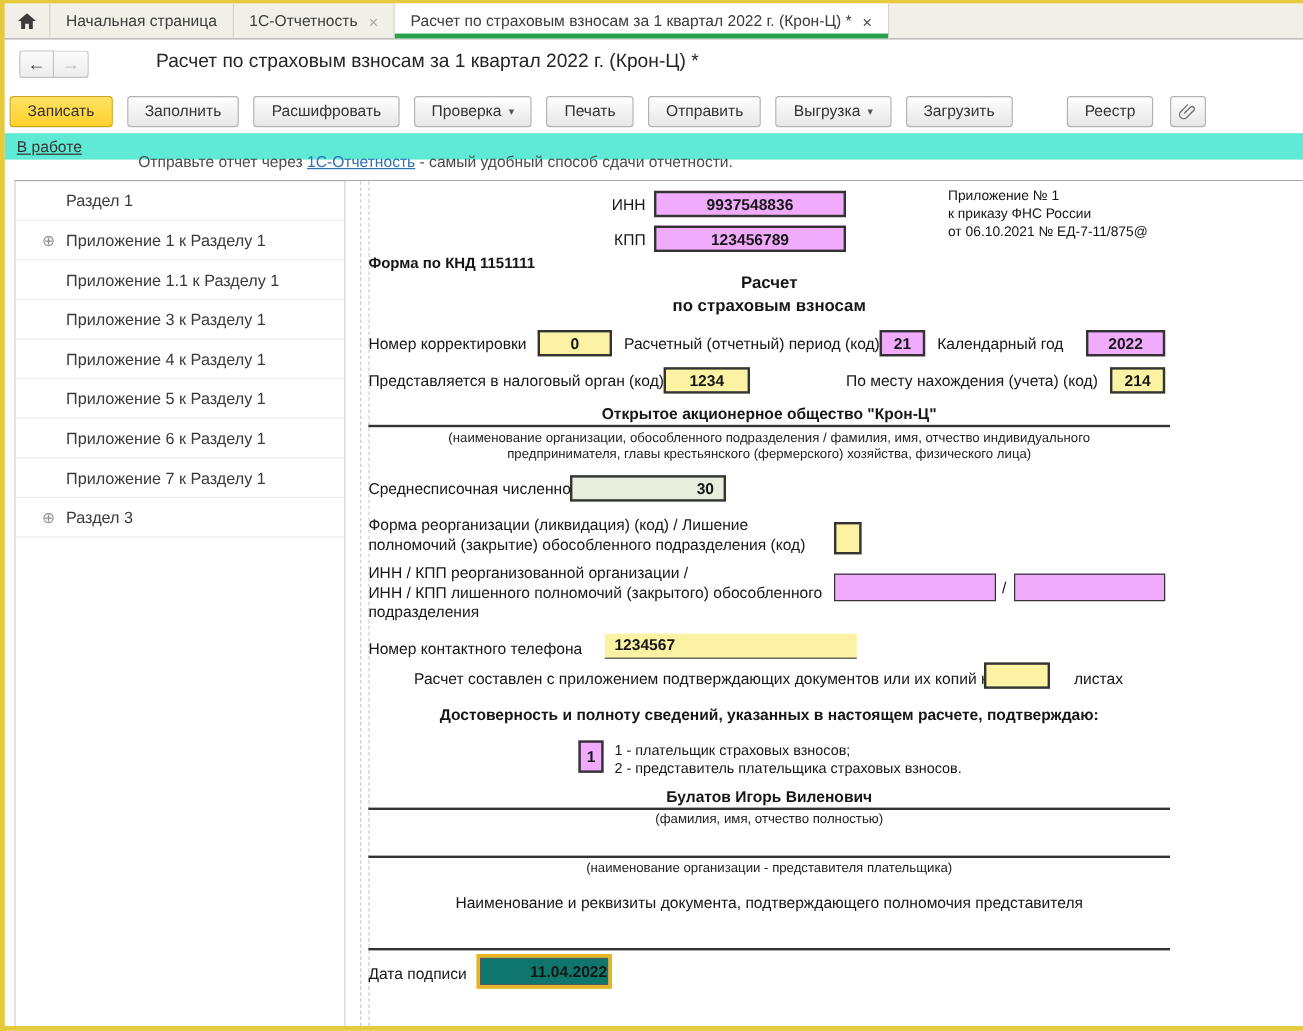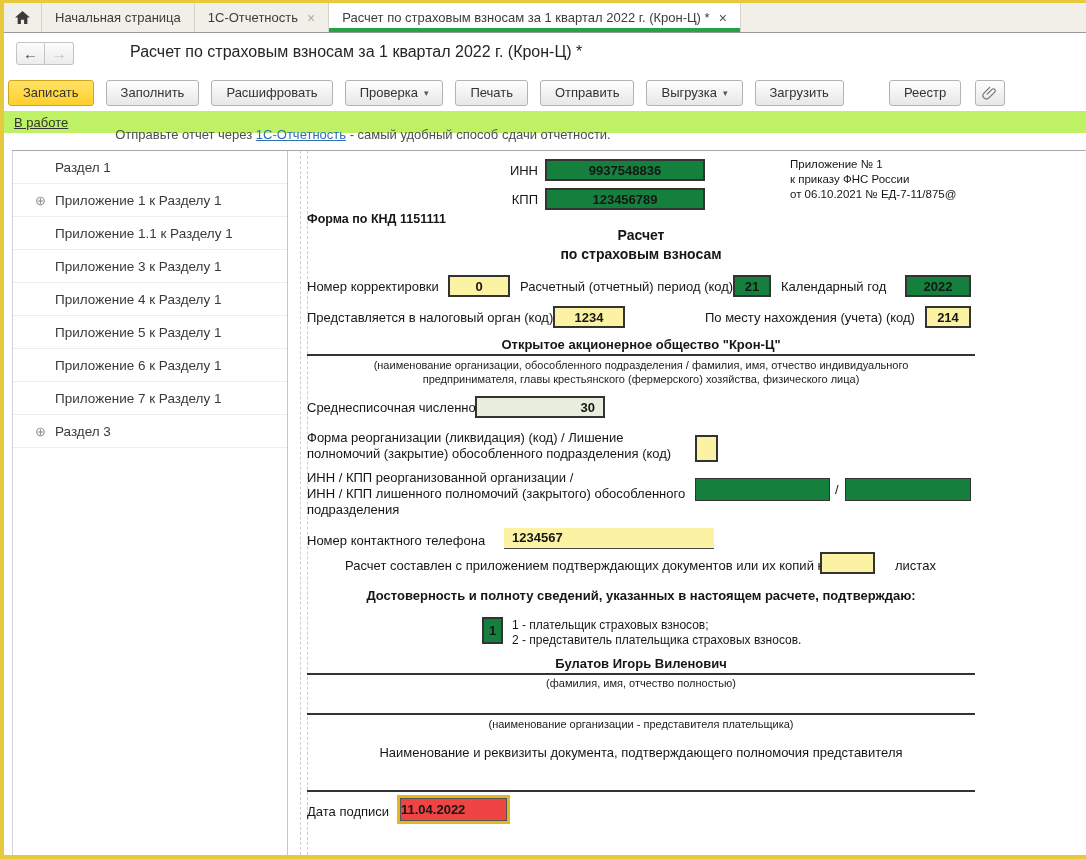--- a/index.html
+++ b/index.html
@@ -34,53 +34,53 @@
     display:flex;align-items:center;padding-left:4px;}
   .btn{height:26px;padding:0 14px;font-size:13px;color:#333;
     background:linear-gradient(#fefefe,#e7e7e7);border:1px solid #b3b3b3;border-radius:3px;
     display:flex;align-items:center;gap:6px;margin-right:12px;white-space:nowrap;cursor:default;}
   .btn.primary{background:linear-gradient(#ffe263,#ffd02c);border-color:#cda61d;}
   .btn .arrow{font-size:9px;color:#555;}
   .btn.registry{margin-left:33px;}
   .btn.attach{width:30px;padding:0;justify-content:center;margin-left:2px;}
 
   
-  .statusbar{position:absolute;left:4px;top:111px;right:0;height:22px;background:#bef264;
+  .statusbar{position:absolute;left:4px;top:111px;right:0;height:22px;background:#5eead4;
     display:flex;align-items:center;font-size:13px;}
   .status-link{margin-left:10px;color:#333;text-decoration:underline;cursor:default;}
   .status-info{margin-left:47px;color:#4c4c4c;margin-top:24px;}
   .status-info a{color:#2f6fb5;text-decoration:underline;cursor:default;}
 
   
   .mainpanel{position:absolute;left:12px;top:150px;right:0;bottom:4px;
     border-top:1px solid #a9a9a9;display:flex;background:#fff;}
   .sidebar{width:276px;border-left:1px solid #d2d2d2;border-right:1px solid #c5c5c5;}
   .side-item{height:33px;display:flex;align-items:center;border-bottom:1px solid #ececec;
     font-size:13.5px;color:#3a3a3a;position:relative;padding-left:42px;cursor:default;}
   .side-item .expand{position:absolute;left:22px;color:#8f8f8f;font-size:13px;}
   .side-item.selected .lbl{background:#f9e08a;margin-left:-5px;padding:7px 6px 7px 5px;}
 
   
   .formarea{flex:1;position:relative;background:#fff;font-size:13px;color:#161616;overflow:hidden;}
   .dashline{position:absolute;top:0;bottom:0;border-left:1px dashed #cdcdcd;}
   .abs{position:absolute;white-space:nowrap;}
   .b{font-weight:bold;}
   .small{font-size:11px;color:#222;}
-  .cell{position:absolute;border:2px solid #333;background:#15803d;text-align:center;
+  .cell{position:absolute;border:2px solid #333;background:#f0abfc;text-align:center;
     font-weight:bold;font-size:13px;}
   .cell.yellow{background:#fbf3a3;}
   .cell.green{background:#e7eedd;text-align:right;padding-right:8px;}
   .cell.thin{border-width:1px;}
   .underfield{position:absolute;background:#fbf3a3;border-bottom:1px solid #4a4a4a;
     font-weight:bold;padding-left:8px;margin-left:24px;}
   .centerblock{position:absolute;left:19px;width:668px;text-align:center;white-space:nowrap;}
   .rule{position:absolute;left:19px;width:668px;border-top:2px solid #333;}
   .nameline{border-bottom:2px solid #333;padding-bottom:2px;}
-  .datefield{position:absolute;background:#ef4444;border:1px solid #555;outline:3px solid #e7b61f;
-    font-weight:bold;text-align:left;}
+  .datefield{position:absolute;background:#0f766e;border:1px solid #555;outline:3px solid #e7b61f;
+    font-weight:bold;text-align:right;}
 </style>
 </head>
 <body>
 
 <div class="frame-top"></div>
 <div class="frame-left"></div>
 <div class="frame-bottom"></div>
 
 <div class="tabbar">
   <div class="tab home">

